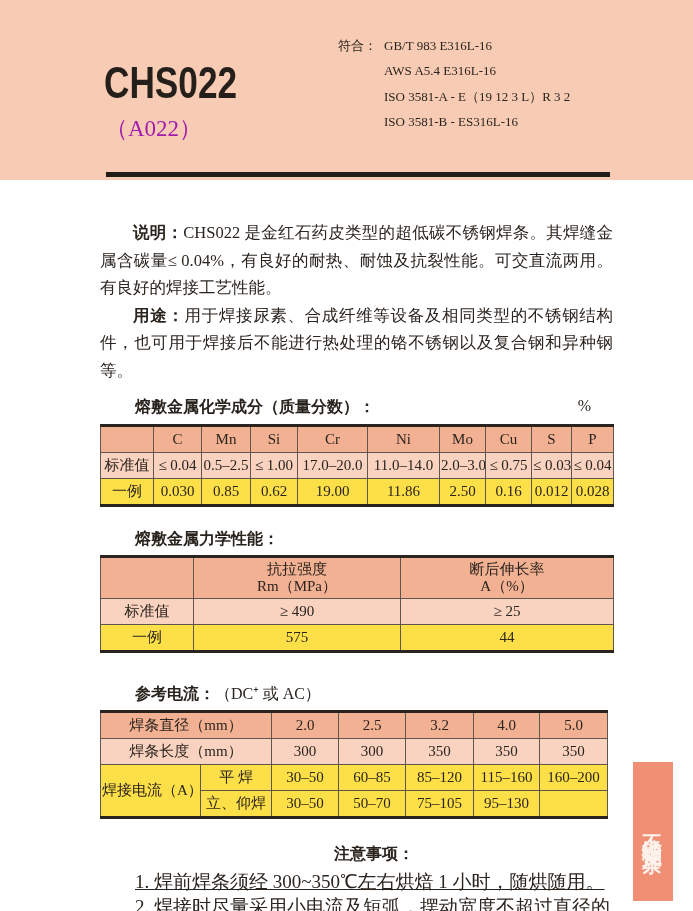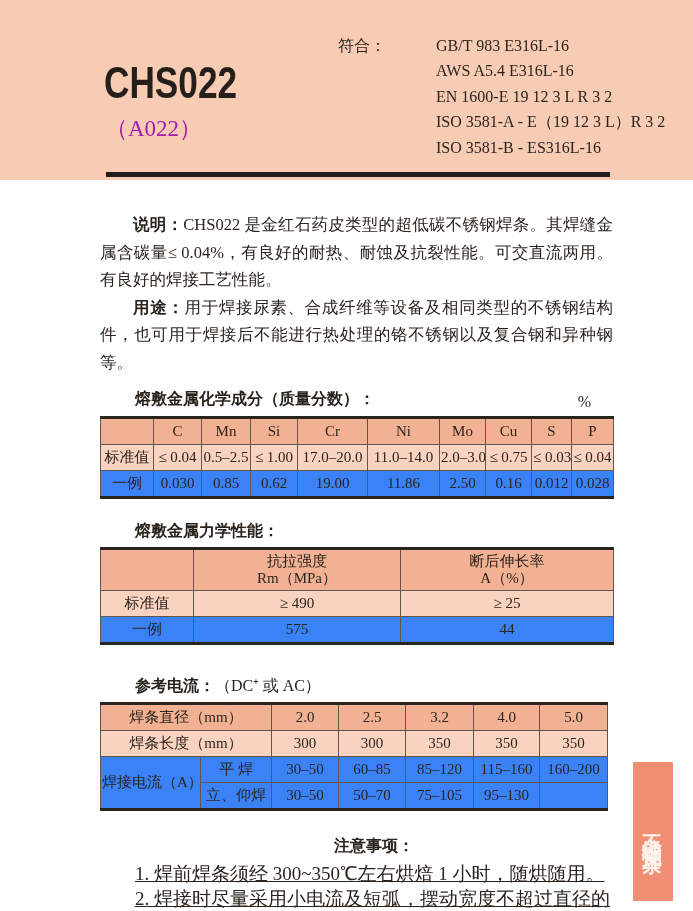--- a/index.html
+++ b/index.html
@@ -42,65 +42,65 @@
     font-size: 23px;
     color: #a21caf;
     white-space: nowrap;
   }
   .standards {
     position: absolute;
     left: 338px;
     top: 33px;
     display: flex;
     gap: 7px;
-    font-size: 16px;
+    font-size: 13px;
     line-height: 25.4px;
     color: #2b241e;
   }
   .standards-label { white-space: nowrap; }
   .standards-list { list-style: none; margin: 0; padding: 0; }
-  .standards-list li { white-space: nowrap; margin-left: 43px; }
+  .standards-list li { white-space: nowrap; }
 
   .black-rule {
     position: absolute;
     left: 106px;
     top: 172px;
     width: 504px;
     height: 5px;
     background: #221d19;
   }
 
   
   .content {
     position: absolute;
     left: 100px;
     top: 180px;
     width: 513px;
   }
-  .desc { margin-top: 31px; }
+  .desc { margin-top: 39px; }
   .desc p {
     margin: 0;
     font-size: 16.5px;
     line-height: 27.5px;
     text-align: justify;
     text-indent: 33px;
   }
   .desc .lead {
     font-family: "Liberation Sans", sans-serif;
     font-weight: 700;
   }
 
   .section-title {
     font-family: "Liberation Sans", sans-serif;
     font-weight: 700;
     font-size: 16px;
     margin: 0 0 5px 35px;
     color: #29231d;
   }
-  .title-row { display: flex; justify-content: space-between; align-items: center; }
+  .title-row { display: flex; justify-content: space-between; align-items: flex-start; }
   .unit { font-family: "Liberation Serif", serif; font-weight: 400; font-size: 16px; margin-right: 22px; }
   .title-note { font-family: "Liberation Serif", serif; font-weight: 400; font-size: 16px; }
 
   table.tbl {
     border-collapse: collapse;
     table-layout: fixed;
     width: 420px;
     text-align: center;
     font-size: 15px;
     color: #2b241e;
@@ -110,21 +110,21 @@
   }
   table.tbl td {
     border: 1px solid #5f564e;
     padding: 1px 1px;
     height: 23px;
     overflow: hidden;
     white-space: nowrap;
   }
   .r-head  { background: #f2b193; }
   .r-mid   { background: #f9d2c0; }
-  .r-light { background: #3b82f6; }
+  .r-light { background: #fde047; }
   .two-line { line-height: 17px; padding: 2px 0; }
 
   .t-chem  { margin-top: 2px; }
   .t-mech  td { height: 22px; }
   .t-mech  .hd td { height: 38px; }
   .t-curr  td { height: 25px; }
 
   .gap-mech { margin-top: 22px; }
   .gap-curr { margin-top: 29px; }
 
@@ -161,21 +161,20 @@
 <div class="page">
 
   <div class="header-band">
     <div class="model-name">CHS022</div>
     <div class="model-alias">（A022）</div>
     <div class="standards">
       <span class="standards-label">符合：</span>
       <ul class="standards-list">
         <li>GB/T 983 E316L-16</li>
         <li>AWS A5.4 E316L-16</li>
-        <li>EN 1600-E 19 12 3 L R 3 2</li>
         <li>ISO 3581-A - E（19 12 3 L）R 3 2</li>
         <li>ISO 3581-B - ES316L-16</li>
       </ul>
     </div>
   </div>
   <div class="black-rule"></div>
 
   <div class="content">
 
     <div class="desc">

